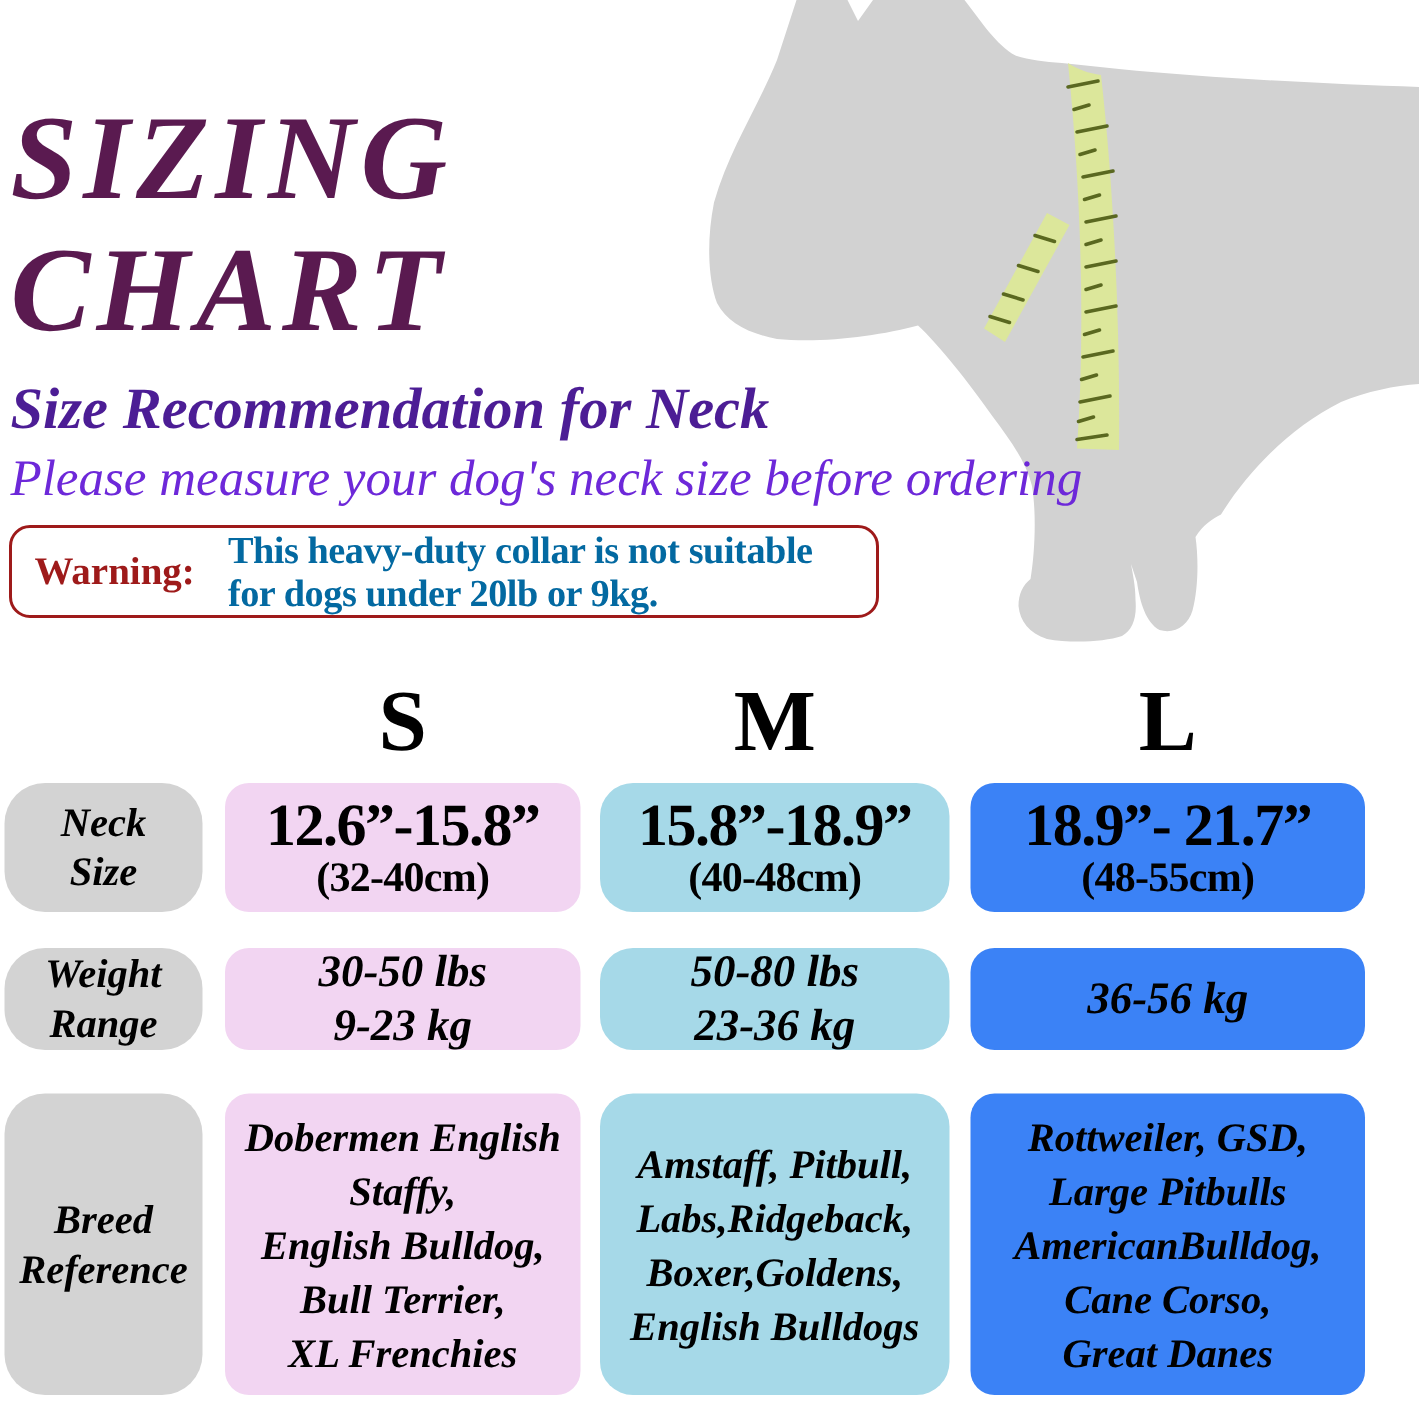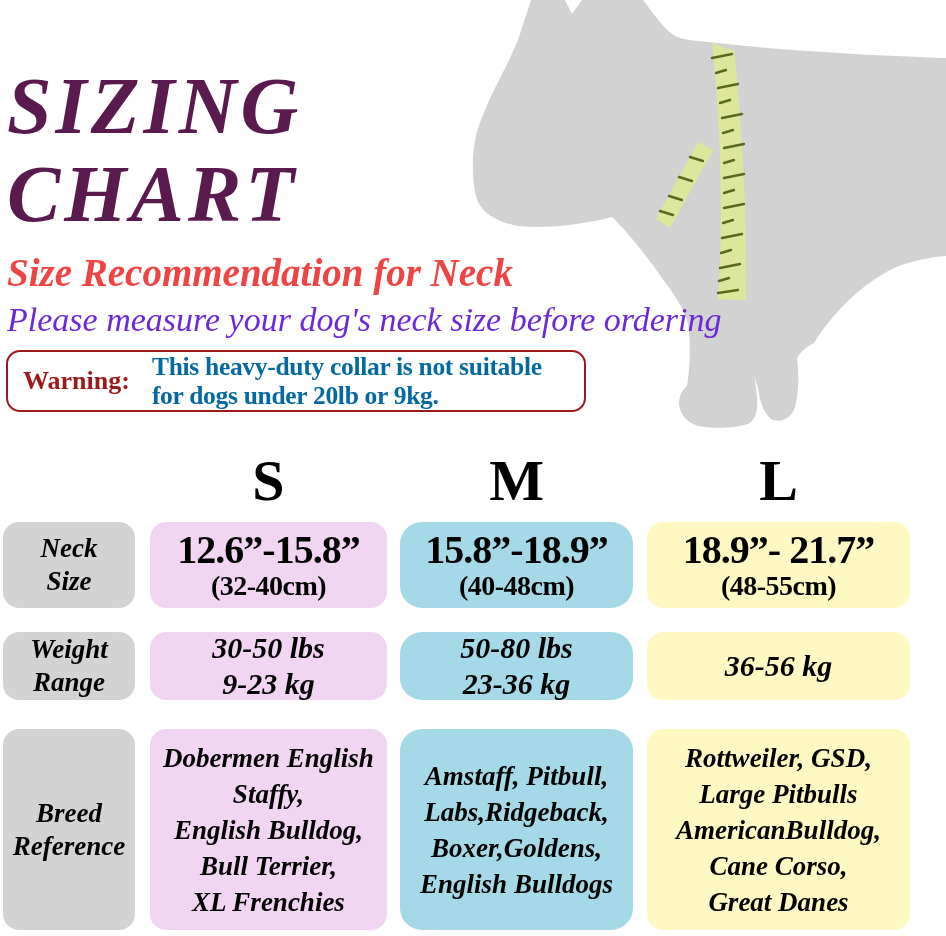--- a/index.html
+++ b/index.html
@@ -13,21 +13,21 @@
   .dog-svg { position:absolute; left:446px; top:0; width:500px; height:432px; }
 
   
   .title {
     position:absolute; left:7px; top:62px;
     font-size:80px; line-height:88px; font-weight:bold; font-style:italic;
     color:#5a1a50; letter-spacing:4px;
   }
   .subtitle {
     position:absolute; left:7px; top:250px;
-    font-size:39px; font-weight:bold; font-style:italic; color:#ef4444;
+    font-size:39px; font-weight:bold; font-style:italic; color:#4c1d95;
     white-space:nowrap;
   }
   .note {
     position:absolute; left:7px; top:301px;
     font-size:34px; font-style:italic; color:#6d28d9; white-space:nowrap;
   }
 
   
   .warning {
     position:absolute; left:6px; top:350px; width:580px; height:62px;
@@ -53,25 +53,25 @@
 
   .hdr {
     position:absolute; top:452px; height:58px; line-height:58px;
     font-size:58px; font-weight:bold; text-align:center; color:#000;
   }
   .cell, .labelbox {
     position:absolute; border-radius:16px;
     display:flex; flex-direction:column; justify-content:center; align-items:center;
     text-align:center; box-sizing:border-box;
   }
-  .labelbox { background:#d3d3d3; border-radius:16px;
+  .labelbox { background:#d3d3d3; border-radius:27px;
     font-size:27px; font-weight:bold; font-style:italic; line-height:33px; }
   .bg-s { background:#f2d5f2; }
   .bg-m { background:#a6d9e8;border-radius:22px; }
-  .bg-l { background:#fef9c3; }
+  .bg-l { background:#3b82f6; }
 
   .neck-main { font-size:40px; font-weight:bold; letter-spacing:-1px; line-height:42px; }
   .neck-sub  { font-size:28px; font-weight:bold; letter-spacing:-0.5px; line-height:30px; }
   .wt { font-size:30px; font-weight:bold; font-style:italic; line-height:36px; }
   .breed { font-size:27px; font-weight:bold; font-style:italic; line-height:36px; }
 </style>
 </head>
 <body>
 
 <div class="canvas">

